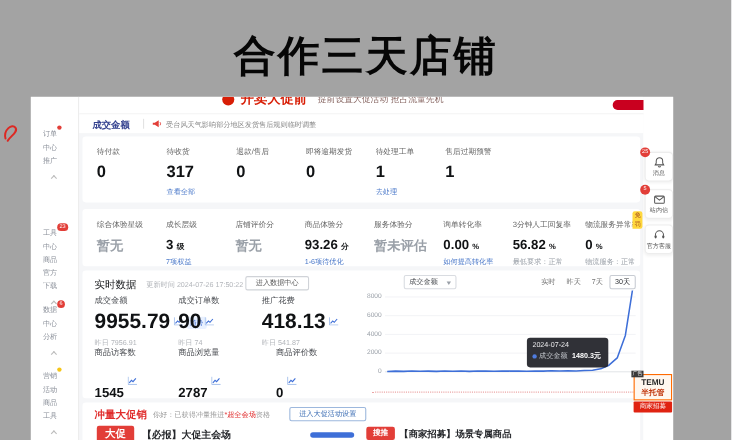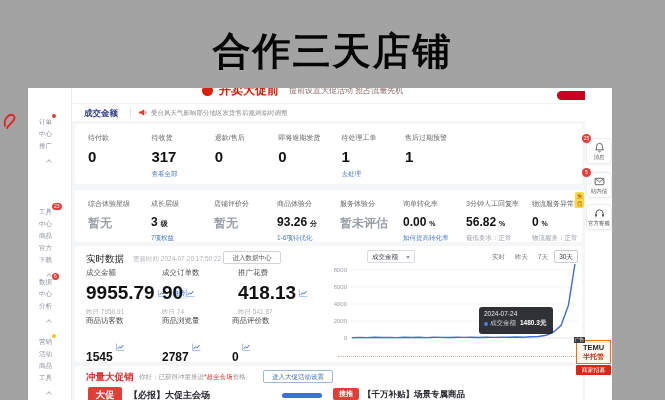--- a/index.html
+++ b/index.html
@@ -327,21 +327,21 @@
             <div class="metric-label">商品浏览量</div>
             <div class="metric-valrow">
               <span class="metric-value small">2787</span>
               <span><svg width="9" height="8" viewBox="0 0 9 8">
                   <path d="M0.5 7.5V0.5M0.5 7.5H8.5" stroke="#9bb8e8" stroke-width="0.8" fill="none"></path>
                   <path d="M1.5 6l2-2.2 1.4 1.2 2.6-3" stroke="#3e6fd8" stroke-width="1" fill="none"></path>
                 </svg></span>
             </div>
             <div class="metric-yday">昨日 2469</div>
           </div>
-          <div class="metric" style="left: 157px; top: 70px;">
+          <div class="metric" style="left: 176px; top: 70px;">
             <div class="metric-label">商品评价数</div>
             <div class="metric-valrow">
               <span class="metric-value small">0</span>
               <span><svg width="9" height="8" viewBox="0 0 9 8">
                   <path d="M0.5 7.5V0.5M0.5 7.5H8.5" stroke="#9bb8e8" stroke-width="0.8" fill="none"></path>
                   <path d="M1.5 6l2-2.2 1.4 1.2 2.6-3" stroke="#3e6fd8" stroke-width="1" fill="none"></path>
                 </svg></span>
             </div>
             <div class="metric-yday">昨日 --</div>
           </div>
@@ -390,21 +390,21 @@
     <div id="promo-card" class="card">
       <div id="promo-title">冲量大促销</div>
       <div id="promo-desc">
         <span>你好：已获得冲量推进</span><span class="hl">*超全会场</span><span>资格</span>
       </div>
       <div id="promo-settings-btn">进入大促活动设置</div>
       <div id="promo-tag-0" class="promo-tag">大促</div>
       <div id="promo-text-0">【必报】大促主会场</div>
       <div id="promo-bar"></div>
       <div id="promo-tag-1" class="promo-tag">搜推</div>
-      <div id="promo-text-1">【千万补贴】场景专属商品</div>
+      <div id="promo-text-1">【商家招募】场景专属商品</div>
     </div>
 
     <div id="float-zone">
         <div class="float-btn" style="top: 50px;">
           <div><svg width="11" height="11" viewBox="0 0 12 12">
               <path d="M6 1.5a3.2 3.2 0 0 0-3.2 3.2v2.1L1.8 8.6h8.4L9.2 6.8V4.7A3.2 3.2 0 0 0 6 1.5z" fill="none" stroke="#555" stroke-width="1"></path>
               <path d="M4.8 10a1.3 1.3 0 0 0 2.4 0" fill="none" stroke="#555" stroke-width="1"></path>
             </svg></div>
           <div class="float-label">消息</div>
           <span class="mini-badge">25</span>

